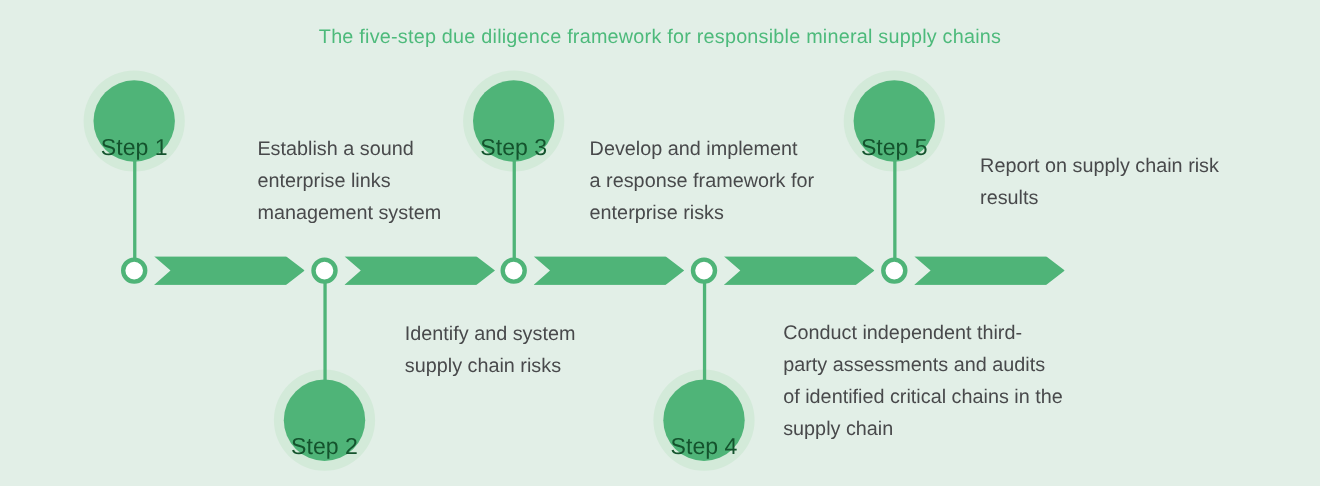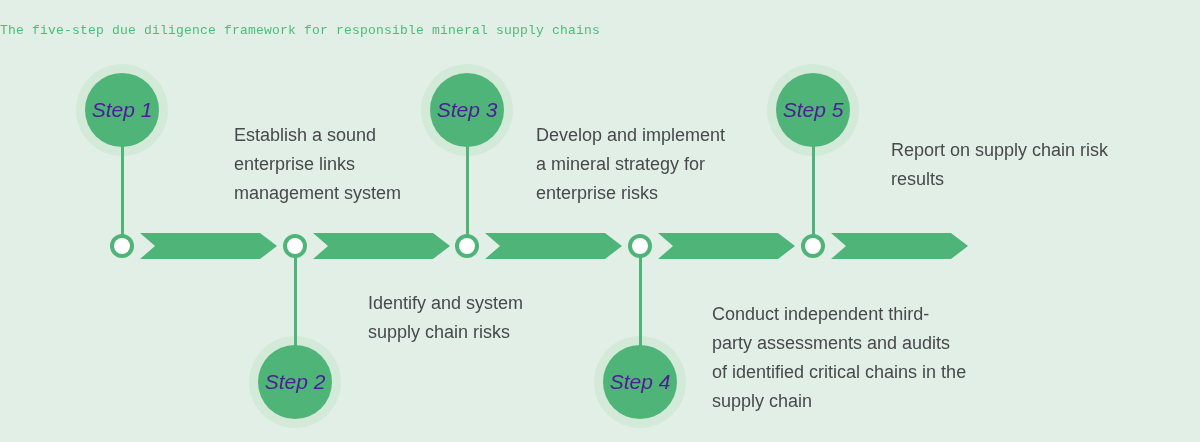--- a/index.html
+++ b/index.html
@@ -5,24 +5,24 @@
   html,body{margin:0;padding:0;}
   body{font-family:"Liberation Sans","DejaVu Sans",sans-serif;}
   .canvas{
     position:relative;
     width:1200px;height:442px;
     background:var(--background,#e2efe7);
     overflow:hidden;
   }
   .title{
     position:absolute;top:23px;left:0;width:100%;
-    font-size:13px;
+    text-align:center;
+    font-size:18px;
     color:var(--title-green,#4dba7b);
     letter-spacing:.2px;
-    font-family:Liberation Mono, monospace;
   }
   
   .s1{--cx:122px;}
   .s2{--cx:295px;}
   .s3{--cx:467px;}
   .s4{--cx:640px;}
   .s5{--cx:813px;}
 
   .halo{
     position:absolute;width:92px;height:92px;border-radius:50%;
@@ -35,24 +35,23 @@
     position:absolute;width:3px;
     background:var(--accent-green,#4fb478);
     left:calc(var(--cx) - 1.5px);
     z-index:2;
   }
 
   .bubble{
     position:absolute;width:74px;height:74px;border-radius:50%;
     background:var(--accent-green,#4fb478);
     left:calc(var(--cx) - 37px);
-    display:flex;align-items:center;justify-content:center;
-    color:#4c1d95;font-size:21px;
+    display:flex;align-items:flex-end;justify-content:center;
+    color:#14532d;font-size:21px;
     z-index:3;
-    font-style:italic;
   }
 
   .node{
     position:absolute;width:16px;height:16px;border-radius:50%;
     background:#fff;
     border:4px solid var(--accent-green,#4fb478);
     left:calc(var(--cx) - 12px);top:234px;
     z-index:4;
   }
 
@@ -67,21 +66,21 @@
   .desc{
     position:absolute;
     font-size:18px;line-height:29px;
     color:var(--text-dark,#48494b);
     z-index:5;
   }
   .desc .line{display:block;}
   .d1{left:199px;top:121px;margin-left:35px;}
   .d2{left:368px;top:289px;}
   .d3{left:536px;top:121px;}
-  .d4{left:712px;top:300px;}
+  .d4{left:712px;top:288px;}
   .d5{left:891px;top:136px;}
 </style>
 </head>
 <body>
 
 <div class="canvas" style="--background: #e2efe7; --accent-green: #4fb478; --halo-green: #d3ead9; --title-green: #4dba7b; --text-dark: #48494b;">
 
   <div class="title">The five-step due diligence framework for responsible mineral supply chains</div>
 
   <div>
@@ -116,21 +115,21 @@
   <div>
     <div class="halo s3" style="top:64px"></div>
     <div class="connector s3" style="top:145px;height:90px"></div>
     <div class="bubble s3" style="top:73px">
       <span>Step 3</span>
     </div>
     <div class="node s3"></div>
     <div class="arrow s3"></div>
     <div class="desc d3">
         <span class="line">Develop and implement</span>
-        <span class="line">a mineral strategy for</span>
+        <span class="line">a response framework for</span>
         <span class="line">enterprise risks</span>
       </div>
   </div>
 
   <div>
     <div class="halo s4" style="top:336px"></div>
     <div class="connector s4" style="top:257px;height:90px"></div>
     <div class="bubble s4" style="top:345px">
       <span>Step 4</span>
     </div>

